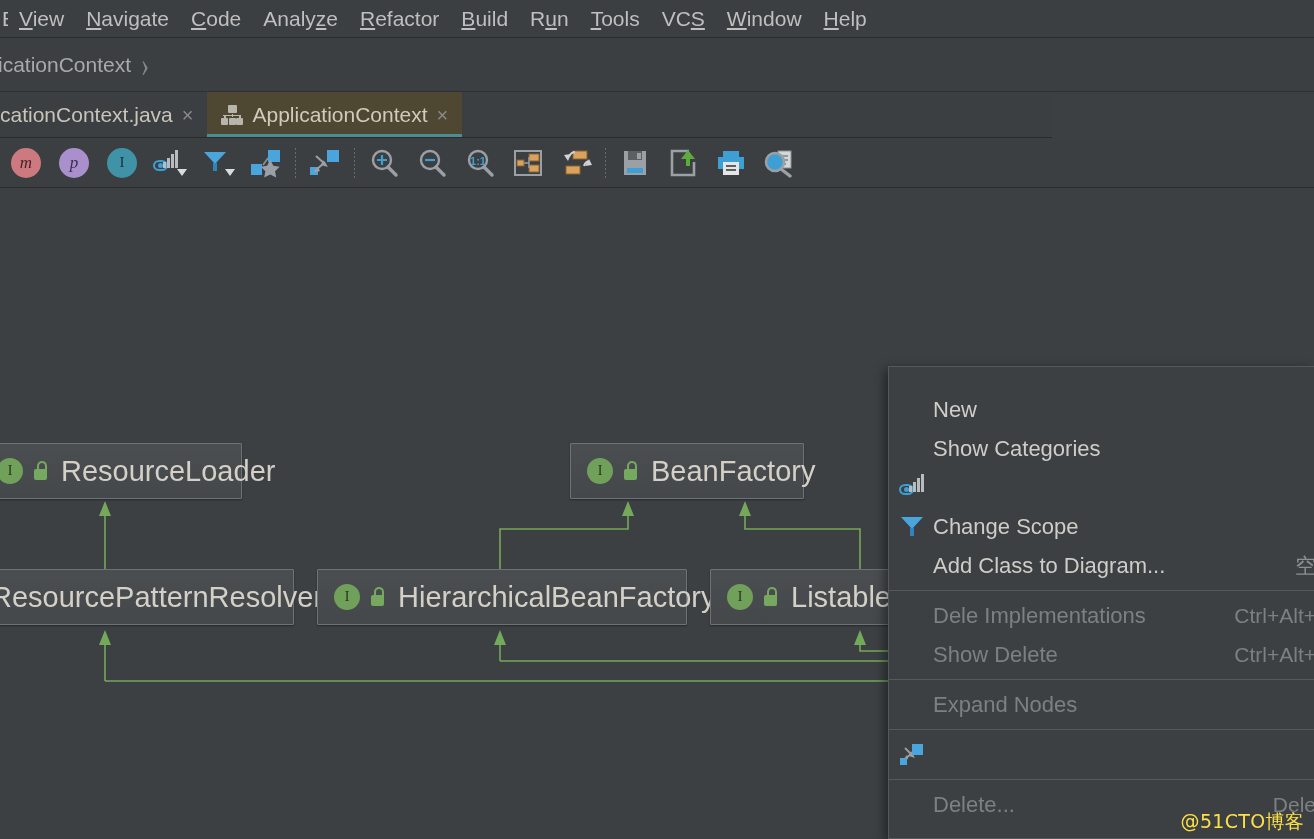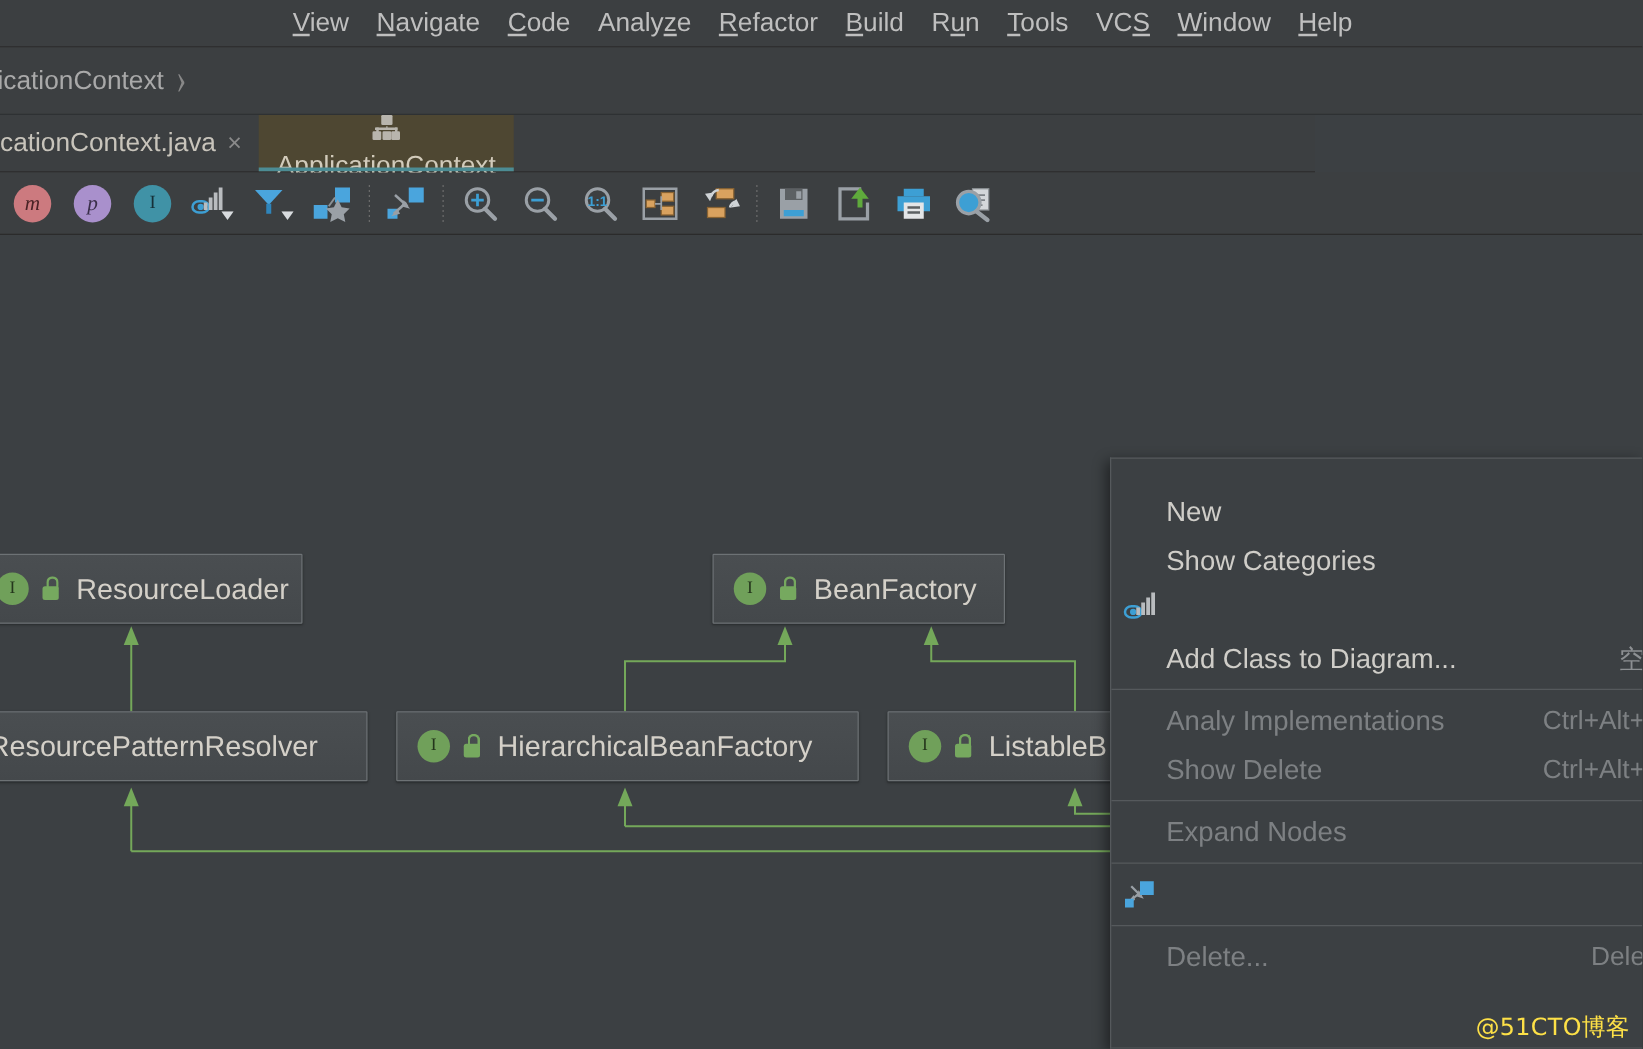--- a/index.html
+++ b/index.html
@@ -11,21 +11,20 @@
   }
   #app { position:relative; width:1314px; height:839px; background:#3c4043; }
 
   
   .menubar {
     position:absolute; left:0; top:0; width:1314px; height:38px;
     background:#3c3f41;
     border-bottom:1px solid #2b2b2b;
     display:flex; align-items:center;
     padding-left:2px;
-    flex-direction:column;
   }
   .menu-item {
     font-size:21px; color:#bfbfbf;
     padding:0 11px; line-height:38px;
     white-space:nowrap; cursor:default;
   }
   .menu-item .mn { text-decoration:underline; }
   .menu-clip { color:#bfbfbf; font-size:21px; padding-left:0; width:6px; overflow:hidden; }
 
   
@@ -44,21 +43,21 @@
   
   .tabbar {
     position:absolute; left:0; top:92px; width:1052px; height:46px;
     background:#3c3f41; border-bottom:1px solid #2b2b2b;
     display:flex; align-items:stretch;
   }
   .tab {
     display:flex; align-items:center; gap:9px;
     padding:0 14px 0 6px; position:relative; cursor:default;
   }
-  .tab.active { background:#4e4732;flex-direction:column; }
+  .tab.active { background:#4e4732; }
   .tab.active::after {
     content:""; position:absolute; left:0; right:0; bottom:0;
     height:3px; background:#4c8c94;
   }
   .tab-label { font-size:21px; color:#c8c4bb; white-space:nowrap; }
   .tab.active .tab-label { color:#d2cbbb; }
   .tab-close {
     font-size:20px; color:#8a8a8a; line-height:1;
     font-family:"Liberation Sans", sans-serif; cursor:pointer;
   }
@@ -105,21 +104,21 @@
   
   .node {
     position:absolute;
     background:linear-gradient(to bottom,#4a4e51,#44484b);
     border:1px solid #6d7275;
     box-shadow:0 1px 2px rgba(0,0,0,.35);
     display:flex; align-items:center; gap:10px;
     padding:0 16px; height:56px;
     border-radius:1px;
   }
-  .node-title { font-size:23px; color:#d4d0c8; white-space:nowrap; }
+  .node-title { font-size:29px; color:#d4d0c8; white-space:nowrap; }
 
   .iface-badge {
     width:26px; height:26px; border-radius:50%;
     background:#70a05a; color:#24361c;
     display:flex; align-items:center; justify-content:center;
     font-size:14px; font-family:"Liberation Serif", serif;
     flex:none;
   }
   .lock-badge { width:18px; height:20px; position:relative; flex:none; }
   .lock-badge .body {
@@ -475,28 +474,37 @@
               <span class="eye-o"></span>
               <span class="eye-p"></span>
               <span class="bar b1"></span>
               <span class="bar b2"></span>
               <span class="bar b3"></span>
               <span class="bar b4"></span>
             </span>
           </span>
         </div>
         <div class="mi">
+          <span class="mi-ico">
+            <span class="ico-funnel" style="display: block; margin-left: 3px;">
+              <span class="top"></span>
+              <span class="stem"></span>
+            </span>
+          </span>
+          <span class="mi-label">Change Scope</span>
+        </div>
+        <div class="mi">
           <span class="mi-ico"></span>
           <span class="mi-label">Add Class to Diagram...</span>
           <span class="mi-short">空</span>
         </div>
         <div class="mi-div"></div>
         <div class="mi disabled">
           <span class="mi-ico"></span>
-          <span class="mi-label">Analy Implementations</span>
+          <span class="mi-label">Dele Implementations</span>
           <span class="mi-short">Ctrl+Alt+</span>
         </div>
         <div class="mi disabled">
           <span class="mi-ico"></span>
           <span class="mi-label">Show Delete</span>
           <span class="mi-short">Ctrl+Alt+</span>
         </div>
         <div class="mi-div"></div>
         <div class="mi disabled">
           <span class="mi-ico"></span>

